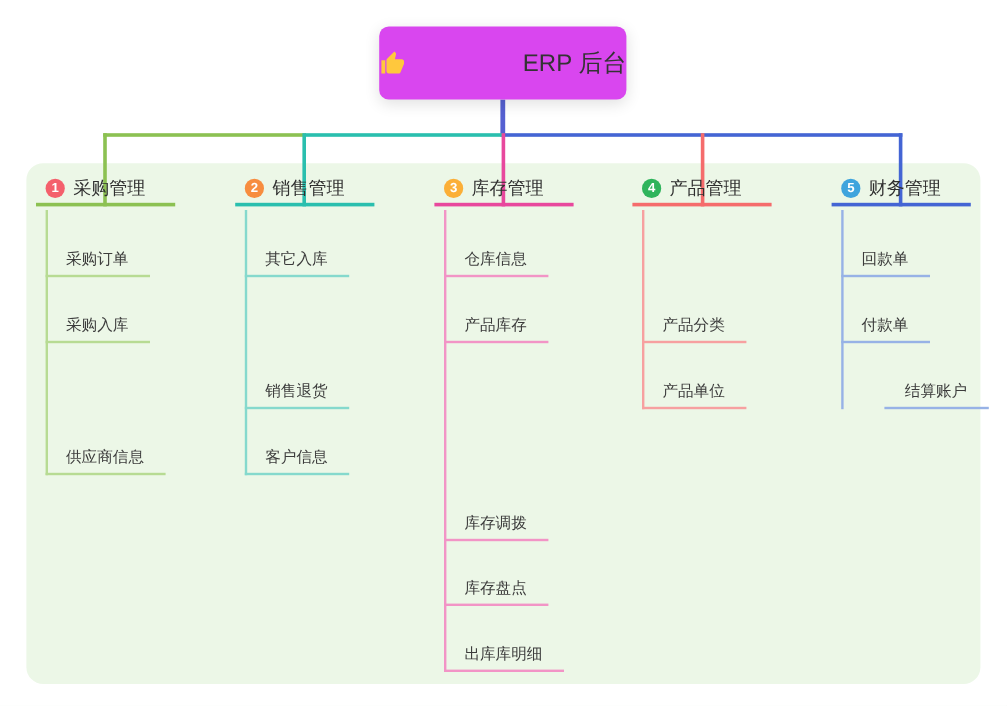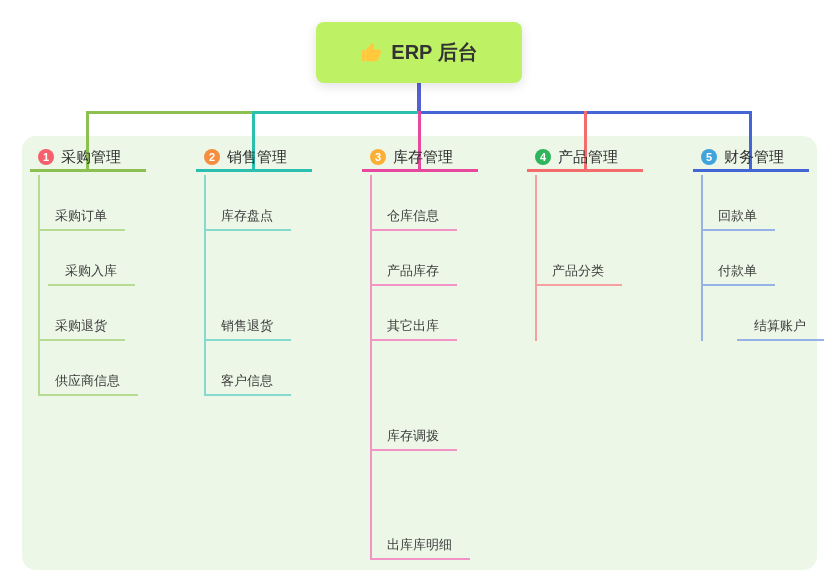--- a/index.html
+++ b/index.html
@@ -3,24 +3,24 @@
 <meta charset="utf-8">
 <style>
   html,body{margin:0;padding:0;background:#ffffff;}
   body{font-family:"Liberation Sans","DejaVu Sans",sans-serif;}
   .canvas{position:relative;width:839px;height:588px;background:#ffffff;overflow:hidden;}
 
   .panel{position:absolute;left:22px;top:136px;width:795px;height:434px;
          background:#ecf7e7;border-radius:14px;}
 
   .root-node{position:absolute;left:316px;top:22px;width:206px;height:61px;
-             background:#bef264;border-radius:8px;
+             background:#d946ef;border-radius:8px;
              box-shadow:0 3px 12px rgba(0,0,0,0.12);
-             display:flex;align-items:center;justify-content:center;gap:9px;
-             font-size:20px;font-weight:700;color:#333333;cursor:pointer;}
+             display:flex;align-items:center;justify-content:space-between;gap:9px;
+             font-size:20px;font-weight:400;color:#333333;cursor:pointer;}
   .root-node svg{display:block;}
 
   .vseg,.hseg{position:absolute;}
   .hseg{height:3px;}
   .drop{width:3px;}
 
   .branch{position:absolute;inset:0;pointer-events:none;}
   .branch > *{pointer-events:auto;}
 
   .bhead{position:absolute;width:116px;height:24px;box-sizing:border-box;
@@ -63,56 +63,56 @@
     <span>ERP 后台</span>
   </div>
 
   <div class="branch" style="--c: #8cc152; --cc: #b7db93; --bc: #f4606c;">
     <div class="bhead" style="left:30px;top:148px">
       <span class="badge">1</span>
       <span class="blabel">采购管理</span>
     </div>
     <div class="cvline" style="left:38px;top:175px;height:221px"></div>
     <div class="child" style="left:38px;top:207px">采购订单</div>
-    <div class="child" style="left:48px;top:262px">采购入库</div>
-    <div class="child" style="left:38px;top:317px">采购退货</div>
+    <div class="child" style="left:38px;top:262px">采购入库</div>
     <div class="child" style="left:38px;top:372px">供应商信息</div>
   </div>
 
   <div class="branch" style="--c: #2abfae; --cc: #85d9cd; --bc: #f78d3f;">
     <div class="bhead" style="left:196px;top:148px">
       <span class="badge">2</span>
       <span class="blabel">销售管理</span>
     </div>
     <div class="cvline" style="left:204px;top:175px;height:221px"></div>
-    <div class="child" style="left:204px;top:207px">库存盘点</div>
+    <div class="child" style="left:204px;top:207px">其它入库</div>
     <div class="child" style="left:204px;top:372px">客户信息</div>
     <div class="child" style="left:204px;top:317px">销售退货</div>
   </div>
 
   <div class="branch" style="--c: #e8489d; --cc: #f294c6; --bc: #fbaf37;">
     <div class="bhead" style="left:362px;top:148px">
       <span class="badge">3</span>
       <span class="blabel">库存管理</span>
     </div>
     <div class="cvline" style="left:370px;top:175px;height:385px"></div>
     <div class="child" style="left:370px;top:207px">仓库信息</div>
     <div class="child" style="left:370px;top:262px">产品库存</div>
-    <div class="child" style="left:370px;top:317px">其它出库</div>
     <div class="child" style="left:370px;top:427px">库存调拨</div>
+    <div class="child" style="left:370px;top:481px">库存盘点</div>
     <div class="child" style="left:370px;top:536px">出库库明细</div>
   </div>
 
   <div class="branch" style="--c: #f56c6c; --cc: #f7a0a0; --bc: #2fb45c;">
     <div class="bhead" style="left:527px;top:148px">
       <span class="badge">4</span>
       <span class="blabel">产品管理</span>
     </div>
     <div class="cvline" style="left:535px;top:175px;height:166px"></div>
     <div class="child" style="left:535px;top:262px">产品分类</div>
+    <div class="child" style="left:535px;top:317px">产品单位</div>
   </div>
 
   <div class="branch" style="--c: #4465d4; --cc: #97b2e6; --bc: #3fa4dd;">
     <div class="bhead" style="left:693px;top:148px">
       <span class="badge">5</span>
       <span class="blabel">财务管理</span>
     </div>
     <div class="cvline" style="left:701px;top:175px;height:166px"></div>
     <div class="child" style="left:701px;top:207px">回款单</div>
     <div class="child" style="left:701px;top:262px">付款单</div>

